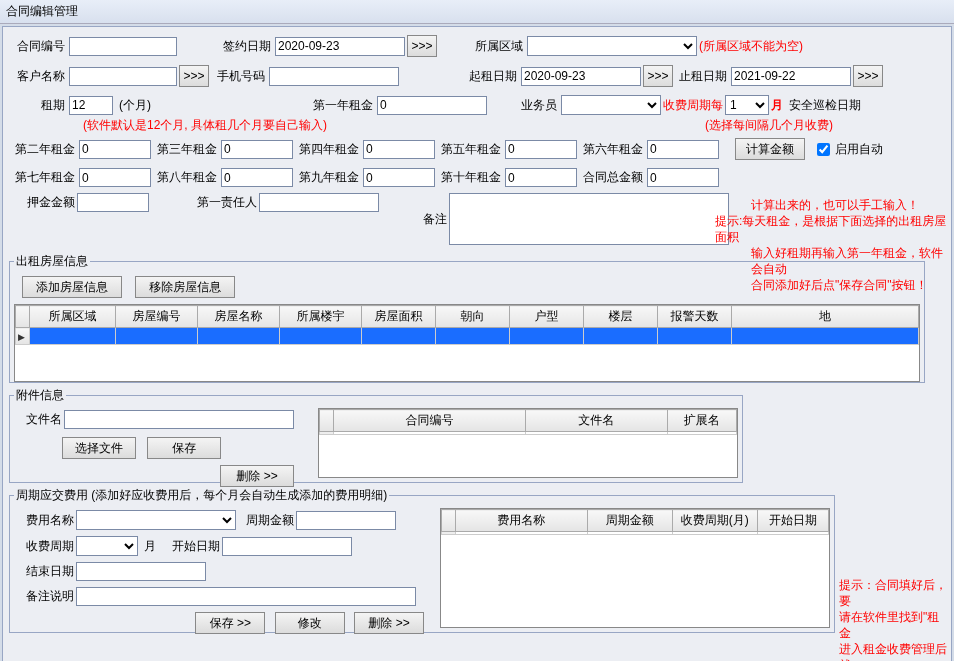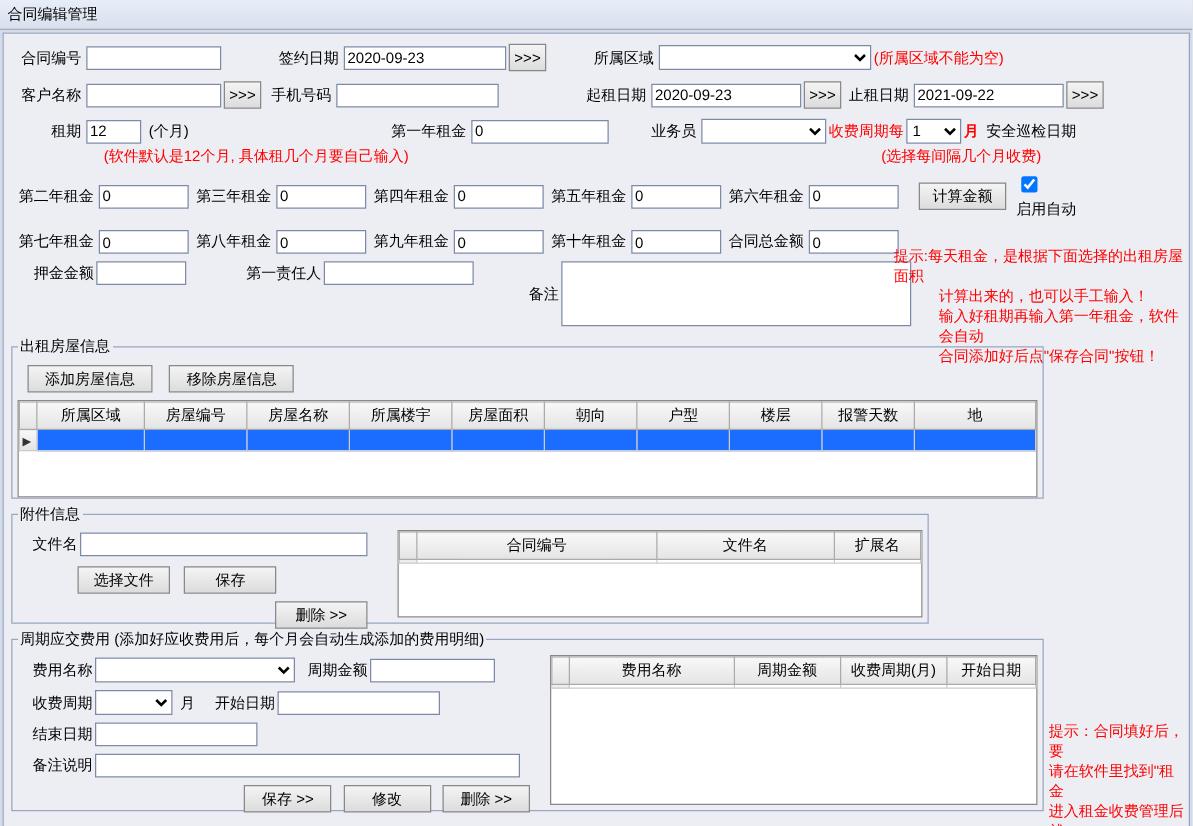--- a/index.html
+++ b/index.html
@@ -127,21 +127,21 @@
   }
   .side-btns .btn-3d {
     width: 82px;
     height: 26px;
   }
   .tips {
     position: absolute;
     font-size: 12px;
     line-height: 16px;
   }
-  .chk { display:inline-flex; align-items:flex-start; gap:2px;flex-direction:column; }
+  .chk { display:inline-flex; align-items:center; gap:2px; }
   .tri { font-size:9px; color:#333; }
 </style>
 </head>
 <body>
 
 <div class="titlebar">合同编辑管理</div>
 
 <div class="main-area">
 
   <div class="form-row" style="margin-top:6px;">
@@ -237,27 +237,27 @@
         <span style="width:40px;"></span>
         <span class="lbl" style="width:70px;">第一责任人</span>
         <input type="text" style="width: 120px;">
       </div>
     </div>
     <span class="lbl" style="width:60px; align-self:center; margin-left:10px;">备注</span>
     <textarea style="width: 280px; height: 52px;"></textarea>
   </div>
 
   <div class="tips red" style="right:0; top:170px; width:236px;">
+    <div style="padding-left:36px;">计算出来的，也可以手工输入！</div>
     <div>提示:每天租金，是根据下面选择的出租房屋面积</div>
-    <div style="padding-left:36px;">计算出来的，也可以手工输入！</div>
     <div style="padding-left:36px;">输入好租期再输入第一年租金，软件会自动</div>
     <div style="padding-left:36px;">合同添加好后点"保存合同"按钮！</div>
   </div>
 
-  <fieldset style="width:826px; height:130px;">
+  <fieldset style="width:916px; height:130px;">
     <legend>出租房屋信息</legend>
     <div style="padding:2px 8px 6px 8px;">
       <button class="btn-3d" style="width:100px;">添加房屋信息</button>
       <button class="btn-3d" style="width:100px; margin-left:10px;">移除房屋信息</button>
     </div>
     <div style="border:1px solid #888; background:#fff; height:78px; overflow:hidden;">
       <table class="tbl" style="width:100%;">
         <tbody>
             <tr>
           <th class="rowmarker"></th>

